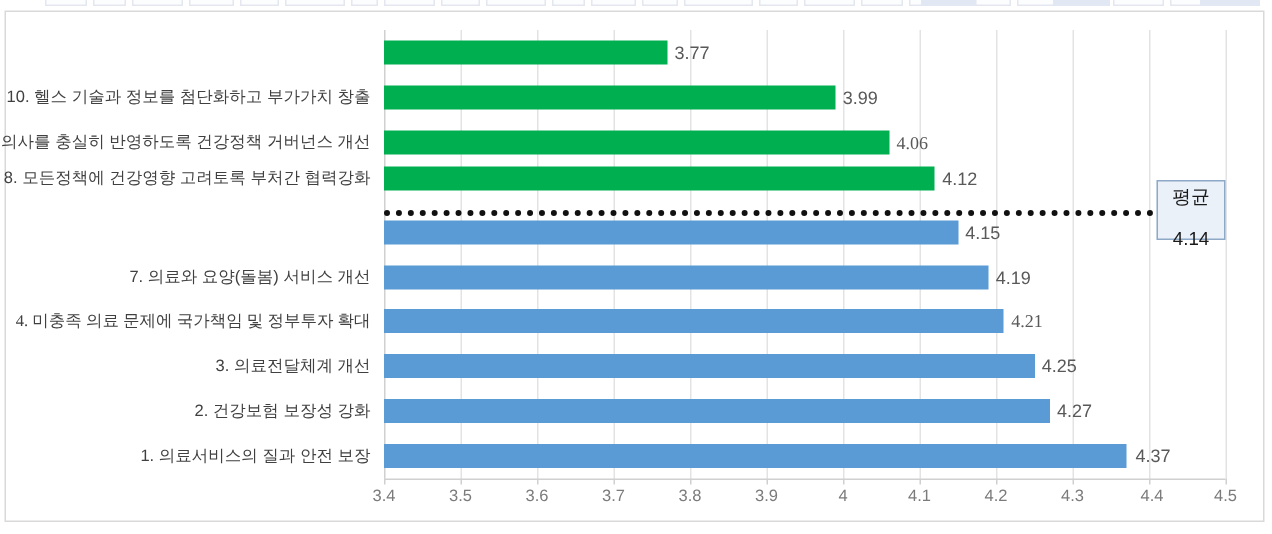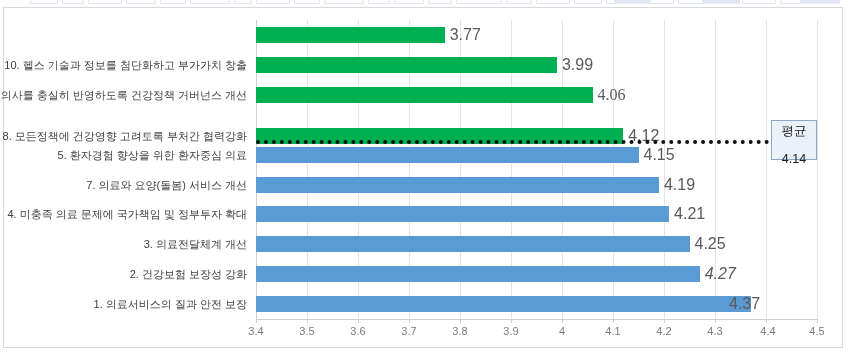--- a/index.html
+++ b/index.html
@@ -81,21 +81,21 @@
     left: 0;
     top: 7px;
     height: 16px;
   }
 
   .bar-value {
     position: absolute;
     top: 7px;
     height: 16px;
     line-height: 16px;
-    font-size: 16px;
+    font-size: 12px;
     color: #595959;
     white-space: nowrap;
     padding-left: 5px;
   }
 
   .cat-label {
     position: absolute;
     right: 100%;
     top: 7px;
     height: 16px;
@@ -215,54 +215,53 @@
         <div class="row" style="top: 29.9px; height: 29.9px;">
           <div class="cat-label">10. 헬스 기술과 정보를 첨단화하고 부가가치 창출</div>
           <div class="bar" style="width: 300.9px; background: rgb(0, 175, 80);"></div>
           <div class="bar-value" style="left: 300.9px;">3.99</div>
         </div>
         <div class="row" style="top: 59.8px; height: 29.9px;">
           <div class="cat-label">6. 국민의사를 충실히 반영하도록 건강정책 거버넌스 개선</div>
           <div class="bar" style="width: 336.6px; background: rgb(0, 175, 80);"></div>
           <div class="bar-value" style="left: 336.6px; font-family: Liberation Serif, serif;">4.06</div>
         </div>
-        <div class="row" style="top: 101px; height: 29.9px; text-decoration: underline;">
+        <div class="row" style="top: 84px; height: 29.9px; text-decoration: underline;">
           <div class="cat-label">8. 모든정책에 건강영향 고려토록 부처간 협력강화</div>
           <div class="bar" style="width: 367.2px; background: rgb(0, 175, 80);"></div>
           <div class="bar-value" style="left: 367.2px;">4.12</div>
         </div>
         <div class="row" style="top: 119.6px; height: 29.9px;">
-          <div class="cat-label">5. 환자경험 향상을 위한 환자중심 의료</div>
           <div class="bar" style="width: 382.5px; background: rgb(91, 155, 213);"></div>
           <div class="bar-value" style="left: 382.5px;">4.15</div>
         </div>
         <div class="row" style="top: 149.5px; height: 29.9px;">
           <div class="cat-label">7. 의료와 요양(돌봄) 서비스 개선</div>
           <div class="bar" style="width: 402.9px; background: rgb(91, 155, 213);"></div>
           <div class="bar-value" style="left: 402.9px;">4.19</div>
         </div>
-        <div class="row" style="top: 179.4px; height: 29.9px;">
+        <div class="row" style="top: 179.4px; height: 29.9px; font-family: Liberation Serif, serif;">
           <div class="cat-label">4. 미충족 의료 문제에 국가책임 및 정부투자 확대</div>
           <div class="bar" style="width: 413.1px; background: rgb(91, 155, 213);"></div>
           <div class="bar-value" style="left: 413.1px;">4.21</div>
         </div>
         <div class="row" style="top: 209.3px; height: 29.9px;">
           <div class="cat-label">3. 의료전달체계 개선</div>
           <div class="bar" style="width: 433.5px; background: rgb(91, 155, 213);"></div>
           <div class="bar-value" style="left: 433.5px;">4.25</div>
         </div>
         <div class="row" style="top: 239.2px; height: 29.9px;">
           <div class="cat-label">2. 건강보험 보장성 강화</div>
           <div class="bar" style="width: 443.7px; background: rgb(91, 155, 213);"></div>
-          <div class="bar-value" style="left: 443.7px; font-style: italic;">4.27</div>
+          <div class="bar-value" style="left: 443.7px;">4.27</div>
         </div>
         <div class="row" style="top: 269.1px; height: 29.9px;">
           <div class="cat-label">1. 의료서비스의 질과 안전 보장</div>
           <div class="bar" style="width: 494.7px; background: rgb(91, 155, 213);"></div>
-          <div class="bar-value" style="left: 468px;">4.37</div>
+          <div class="bar-value" style="left: 496px;">4.37</div>
         </div>
       </div>
 
     <div id="avg-line" style="top: 119.6px; border-top-color: rgb(17, 17, 17);"></div>
     <div id="avg-callout" style="left: 515px; top: 99.6px;">
       <span class="avg-word">평균</span>
       <span class="avg-num">4.14</span>
     </div>
   </div>
 

